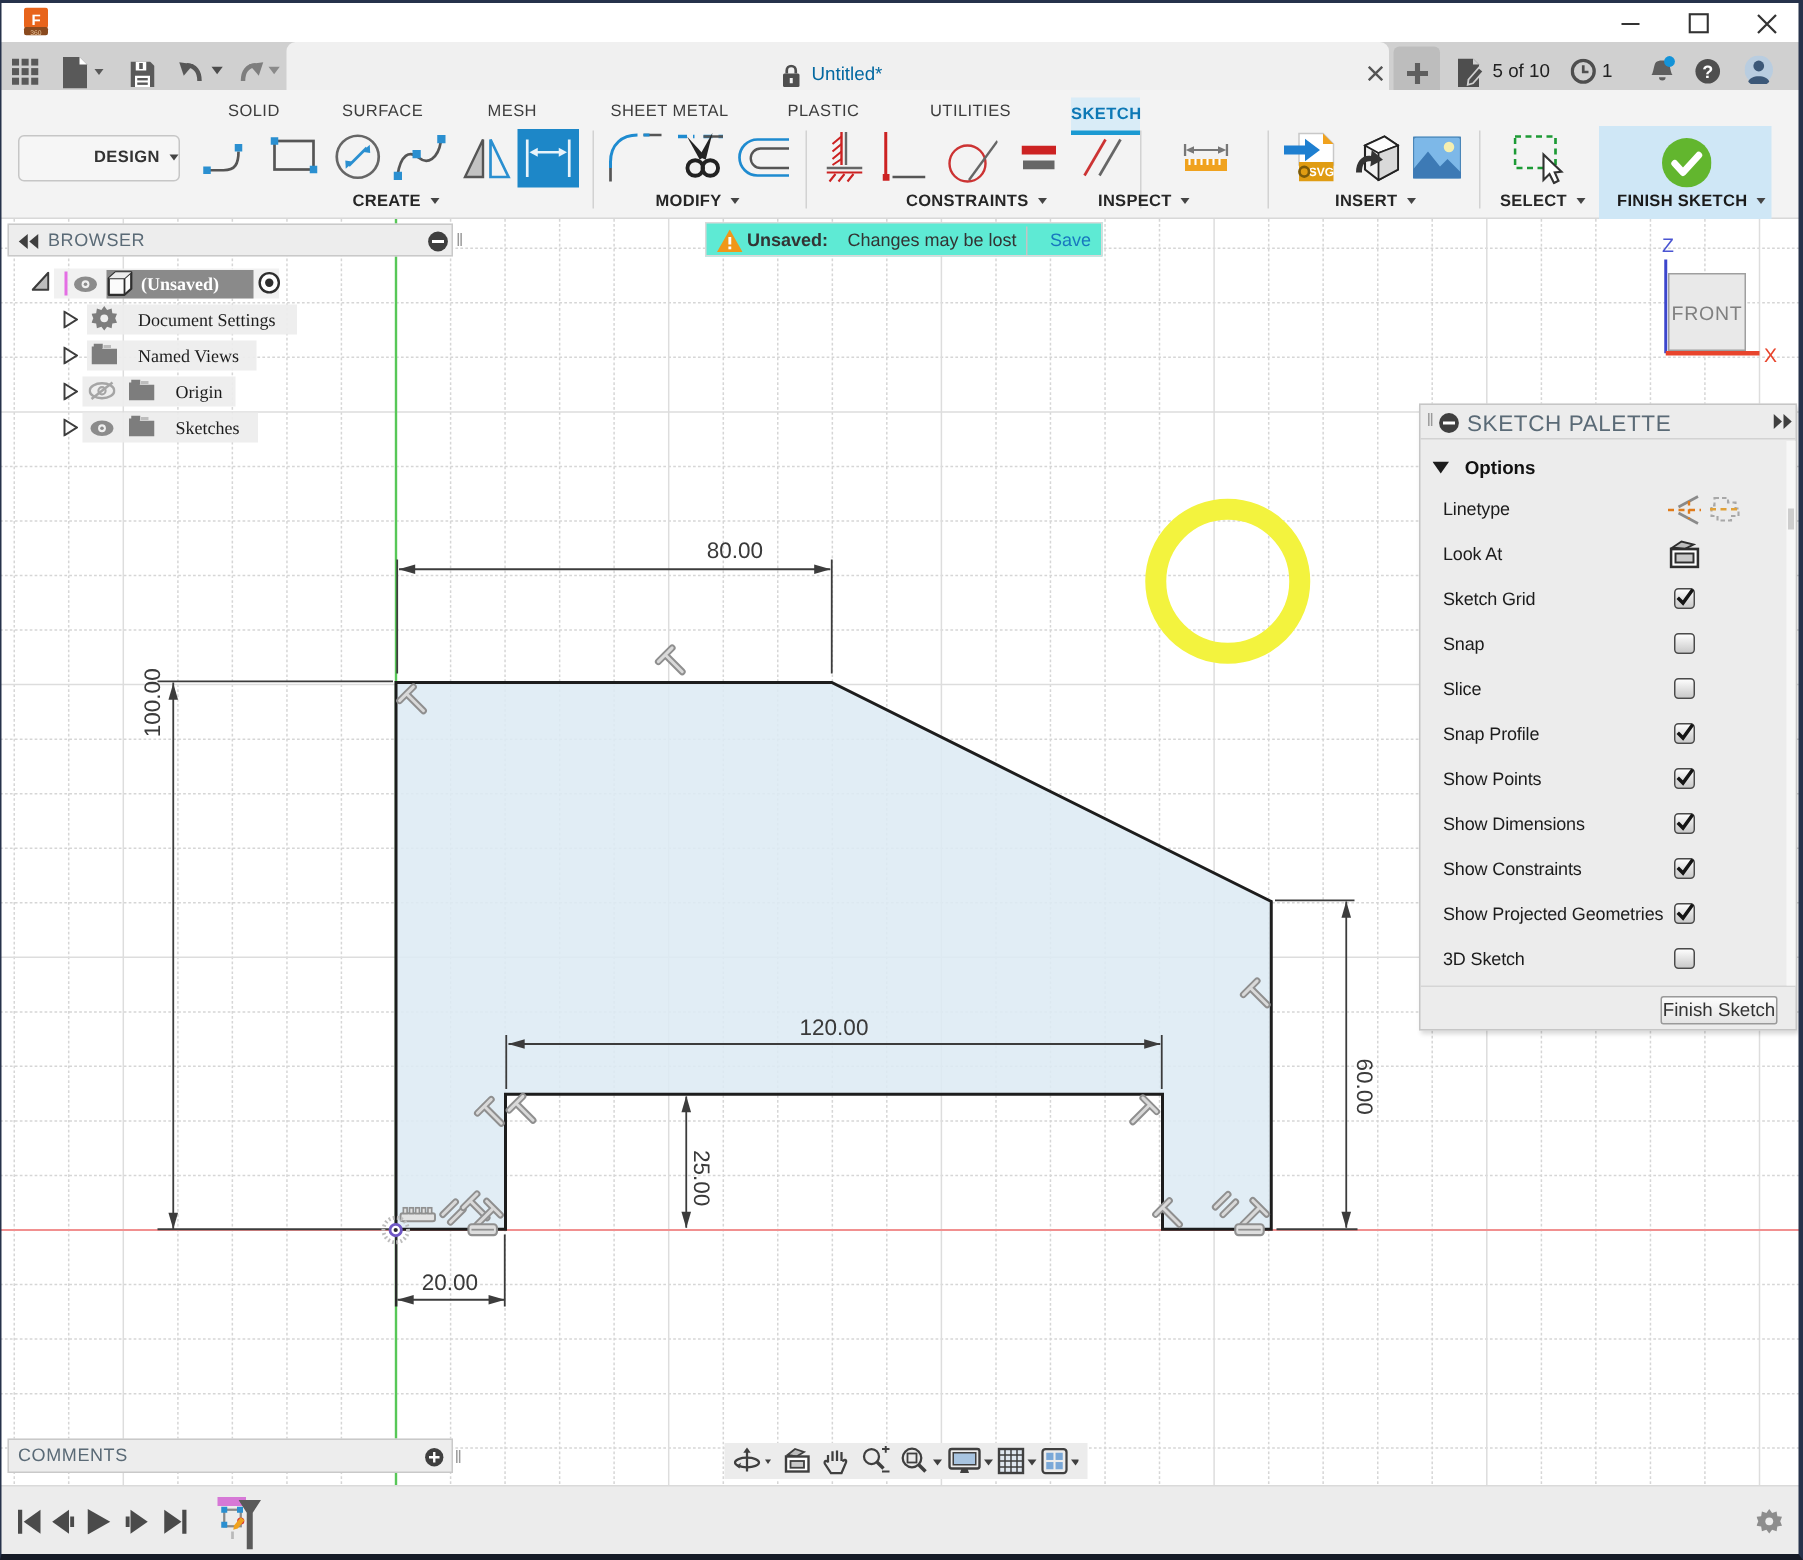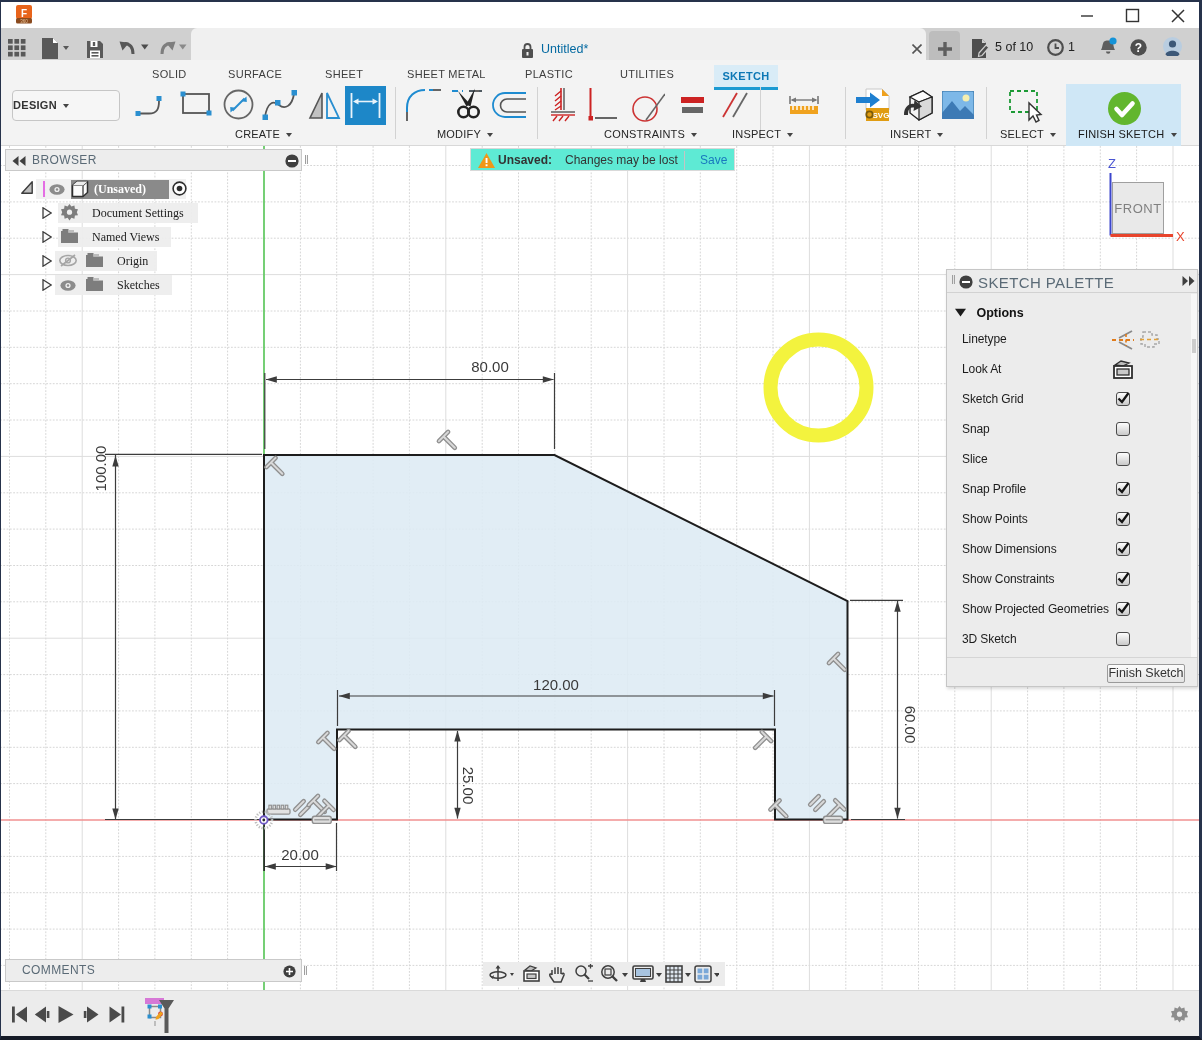--- a/index.html
+++ b/index.html
@@ -7,25 +7,25 @@
 body { font-family:"Liberation Sans", sans-serif; position:relative; background:#fff; }
 #winborder { position:absolute; left:0; top:0; width:1202px; height:1040px; z-index:90; pointer-events:none;
   border-top:2px solid #26324b; border-left:1px solid #26324b; border-right:3px solid #26324b; border-bottom:4px solid #161b27; }
 .abs { position:absolute; }
 #titlebar { position:absolute; left:0; top:0; width:1202px; height:28px; background:#fff; }
 #titletext { position:absolute; left:34px; top:6px; font-size:14px; color:#111; }
 #toolbar { position:absolute; left:0; top:28px; width:1202px; height:32px; background:#d0d0d0; }
 #doctab { position:absolute; left:191px; top:0; width:735px; height:32px; background:#f0f0f0; border-radius:6px 6px 0 0; }
 #ribbon { position:absolute; left:0; top:60px; width:1202px; height:86px; background:#f3f3f3; border-bottom:1px solid #d8d8d8; }
 .rtab { position:absolute; top:8px; font-size:11px; color:#3d3d3d; letter-spacing:.3px; }
-#sketchtab { position:absolute; left:714px; top:5px; width:64px; height:25px; background:#d9ecf7; border-bottom:3px solid #1b9ad2; color:#0d78b5; font-size:11px; letter-spacing:.3px; text-align:center; line-height:23px; font-weight:bold;}
-.glabel { position:absolute; top:68px; font-size:11px; color:#262626; letter-spacing:.2px; }
+#sketchtab { position:absolute; left:714px; top:5px; width:46px; height:25px; background:#d9ecf7; border-bottom:3px solid #1b9ad2; color:#0d78b5; font-size:11px; letter-spacing:.3px; text-align:center; line-height:23px; font-weight:bold;}
+.glabel { position:absolute; top:68px; font-size:11px; color:#262626; letter-spacing:.2px;font-weight:bold; }
 .gsep { position:absolute; top:27px; height:52px; width:1px; background:#d2d2d2; }
 .caret { display:inline-block; width:0; height:0; border-left:3.5px solid transparent; border-right:3.5px solid transparent; border-top:4px solid #444; vertical-align:1px; margin-left:3px; }
-#designbtn { position:absolute; left:12px; top:30px; width:108px; height:31px; border:1px solid #c6c6c6; border-radius:4px; background:#f6f6f6; text-align:left; line-height:29px; font-size:11px; font-weight:bold; color:#333; letter-spacing:.3px;}
+#designbtn { position:absolute; left:12px; top:30px; width:108px; height:31px; border:1px solid #c6c6c6; border-radius:4px; background:#f6f6f6; text-align:right; line-height:29px; font-size:11px; font-weight:bold; color:#333; letter-spacing:.3px;}
 #finishhl { position:absolute; left:1066px; top:24px; width:115px; height:62px; background:#cfe7f6; }
 #canvas { position:absolute; left:0; top:146px; }
 .dt { font-size:15px; fill:#3a3a3a; font-family:"Liberation Sans",sans-serif; }
 .panelhdr { position:absolute; background:#ededed; border:1px solid #c9c9c9; color:#5a6a76; font-size:12px; letter-spacing:.4px; }
 .trow { position:absolute; height:20px; background:rgba(237,237,237,.93); }
 .tlabel { position:absolute; font-size:12px; color:#1c1c1c; white-space:nowrap;font-family:Liberation Serif, serif; }
 #warnbar { position:absolute; left:470px; top:148px; width:265px; height:23px; background:#5eead4; border:1px solid #d9d9d9; font-size:12px; }
 #palette { position:absolute; left:946px; top:269px; width:252px; height:418px; background:#ececec; border:1px solid #c6c6c6; box-shadow:1px 2px 3px rgba(0,0,0,.15); }
 #palhdr { position:absolute; left:0; top:0; width:100%; height:23px; border-bottom:1px solid #d2d2d2; }
 .plabel { position:absolute; left:15px; top:8px; font-size:12px; color:#1c1c1c; letter-spacing:-0.1px; }
@@ -139,21 +139,21 @@
   <svg class="abs" style="left:1163px;top:9px" width="19" height="19" viewBox="0 0 19 19">
     <circle cx="9.5" cy="9.5" r="9.5" fill="#b9cde0"></circle>
     <circle cx="9.5" cy="7" r="3.6" fill="#3c5878"></circle>
     <path d="M2.5 17.5 C3.5 12.5 15.5 12.5 16.5 17.5 A 9.5 9.5 0 0 1 2.5 17.5" fill="#3c5878"></path>
   </svg>
 </div>
 
 <div id="ribbon">
   <div class="rtab" style="left:152px">SOLID</div>
   <div class="rtab" style="left:228px">SURFACE</div>
-  <div class="rtab" style="left:325px">SHEET</div>
+  <div class="rtab" style="left:325px">MESH</div>
   <div class="rtab" style="left:407px">SHEET METAL</div>
   <div class="rtab" style="left:525px">PLASTIC</div>
   <div class="rtab" style="left:620px">UTILITIES</div>
   <div id="sketchtab">SKETCH</div>
   <div id="finishhl"></div>
   <div id="designbtn">DESIGN <span class="caret"></span></div>
 
   <svg class="abs" style="left:135px;top:30px" width="38" height="28" viewBox="0 0 38 28">
     <path d="M3 23.5 H14 C22 23.5 24 19 24 11" fill="none" stroke="#555" stroke-width="1.8"></path>
     <rect x="0.5" y="21" width="5" height="5" fill="#2a8fd0"></rect>
@@ -586,21 +586,21 @@
 <rect x="4" y="9" width="12" height="6" fill="#c9c9c9" stroke="#2e2e2e" stroke-width="1.3"></rect>
 </svg>
 <div style="position:absolute;left:0;top:387px;width:250px;height:1px;background:#d5d5d5"></div>
 <div style="position:absolute;left:244px;top:24px;width:6px;height:363px;background:#f7f7f7"></div>
 <div style="position:absolute;left:245px;top:69px;width:4px;height:14px;background:#cdcdcd"></div>
 
   <div id="finishbtn">Finish Sketch</div>
 </div>
 
 <div class="panelhdr" style="left:5px;top:959px;width:297px;height:23px;line-height:21px">
-  <span style="margin-left:16px">COMMENTS</span>
+  <span style="margin-left:6px">COMMENTS</span>
   <svg class="abs" style="left:277px;top:5px" width="13" height="13" viewBox="0 0 13 13">
     <circle cx="6.5" cy="6.5" r="6.1" fill="#3f3f3f"></circle>
       <path d="M6.5 3 V10 M3 6.5 H10" stroke="#fff" stroke-width="1.6"></path>
   </svg>
   <span class="abs" style="left:297px;top:1px;color:#9a9a9a">‖</span>
 </div>
 
 <div id="navbar">
   <svg class="abs" style="left:6px;top:2px" width="230" height="20" viewBox="0 0 230 20">
     <g stroke="#3f3f3f" fill="none" stroke-width="1.5">

